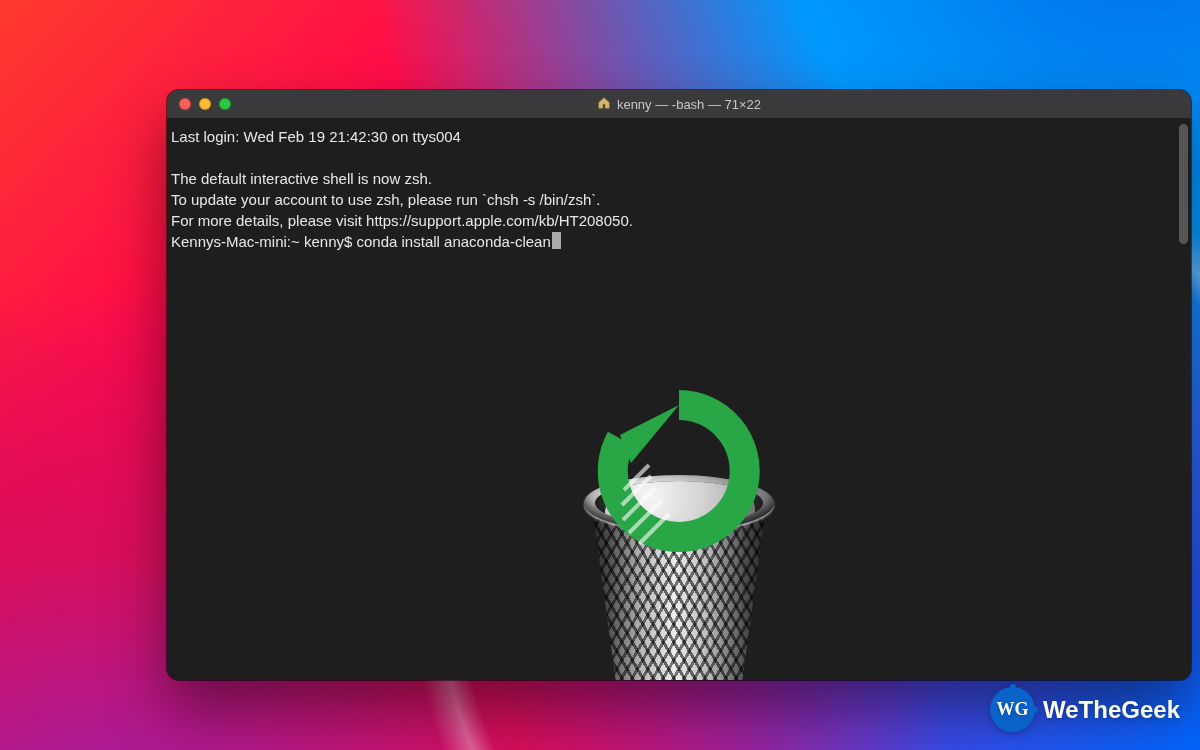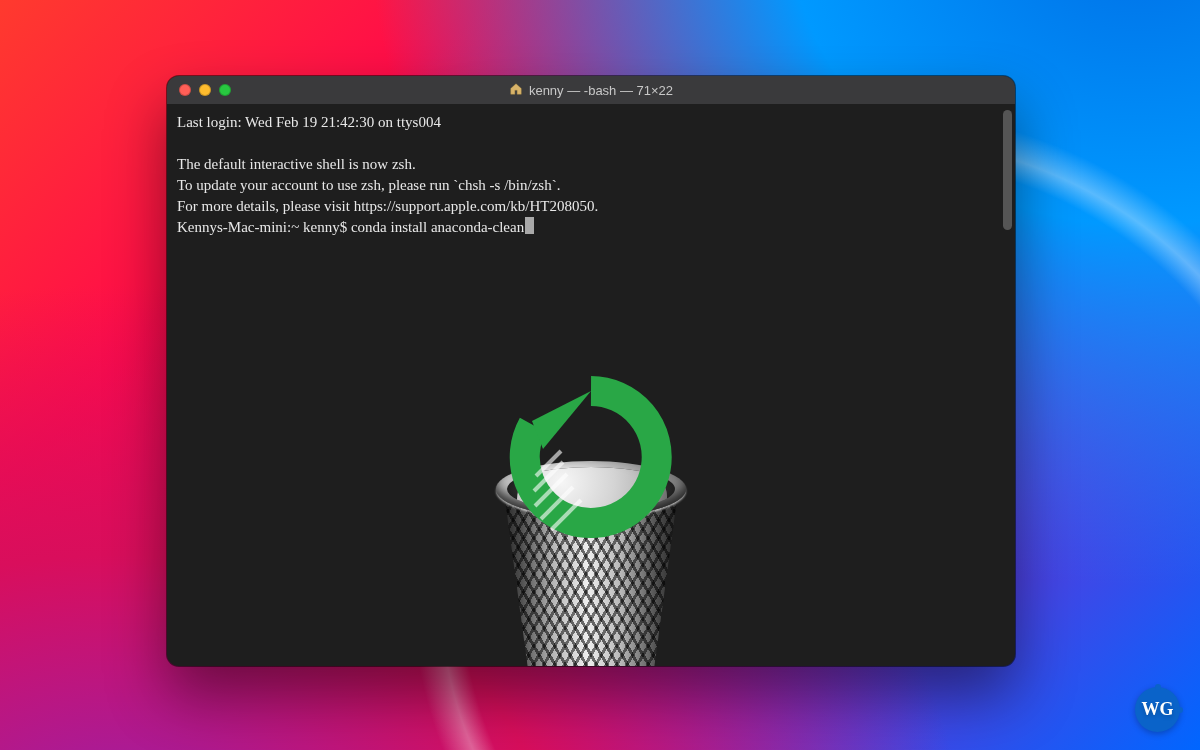--- a/index.html
+++ b/index.html
@@ -23,22 +23,22 @@
     left: 180px; top: -120px;
     width: 1400px; height: 1400px;
     border-radius: 50%;
     background: radial-gradient(closest-side, rgba(255,255,255,0.0) 60%, rgba(255,255,255,0.35) 63%, rgba(255,255,255,0.0) 67%);
     transform: rotate(-12deg);
     pointer-events: none;
   }
   .terminal-window {
     position: absolute;
     left: 167px;
-    top: 76px;
-    width: 848px;
+    top: 90px;
+    width: 1024px;
     height: 590px;
     background: #1e1e1e;
     border-radius: 12px;
     box-shadow: 0 30px 60px rgba(0,0,0,0.45), 0 0 0 1px rgba(0,0,0,0.5);
     overflow: hidden;
   }
   .titlebar {
     height: 28px;
     background: #3a3a3c;
     display: flex;
@@ -63,22 +63,22 @@
     text-align: center;
     color: #c8c8c8;
     font-size: 13px;
     display: flex;
     justify-content: center;
     align-items: center;
     gap: 6px;
     pointer-events: none;
   }
   .terminal-body {
-    padding: 8px 10px;
-    font-family: Liberation Serif, serif;
+    padding: 8px 4px;
+    font-family: Liberation Sans, sans-serif;
     font-size: 15px;
     line-height: 1.4;
     color: #e8e8e8;
     white-space: pre;
     position: relative;
     height: calc(100% - 28px);
     box-sizing: border-box;
   }
   .scroll-indicator {
     position: absolute;
@@ -259,13 +259,14 @@
         </g>
       </svg>
     </div>
   </div>
 </div>
 
 <div class="watermark">
   <div class="wg">
     <span>WG</span>
   </div>
+  <span>WeTheGeek</span>
 </div>
 
 </body></html>

